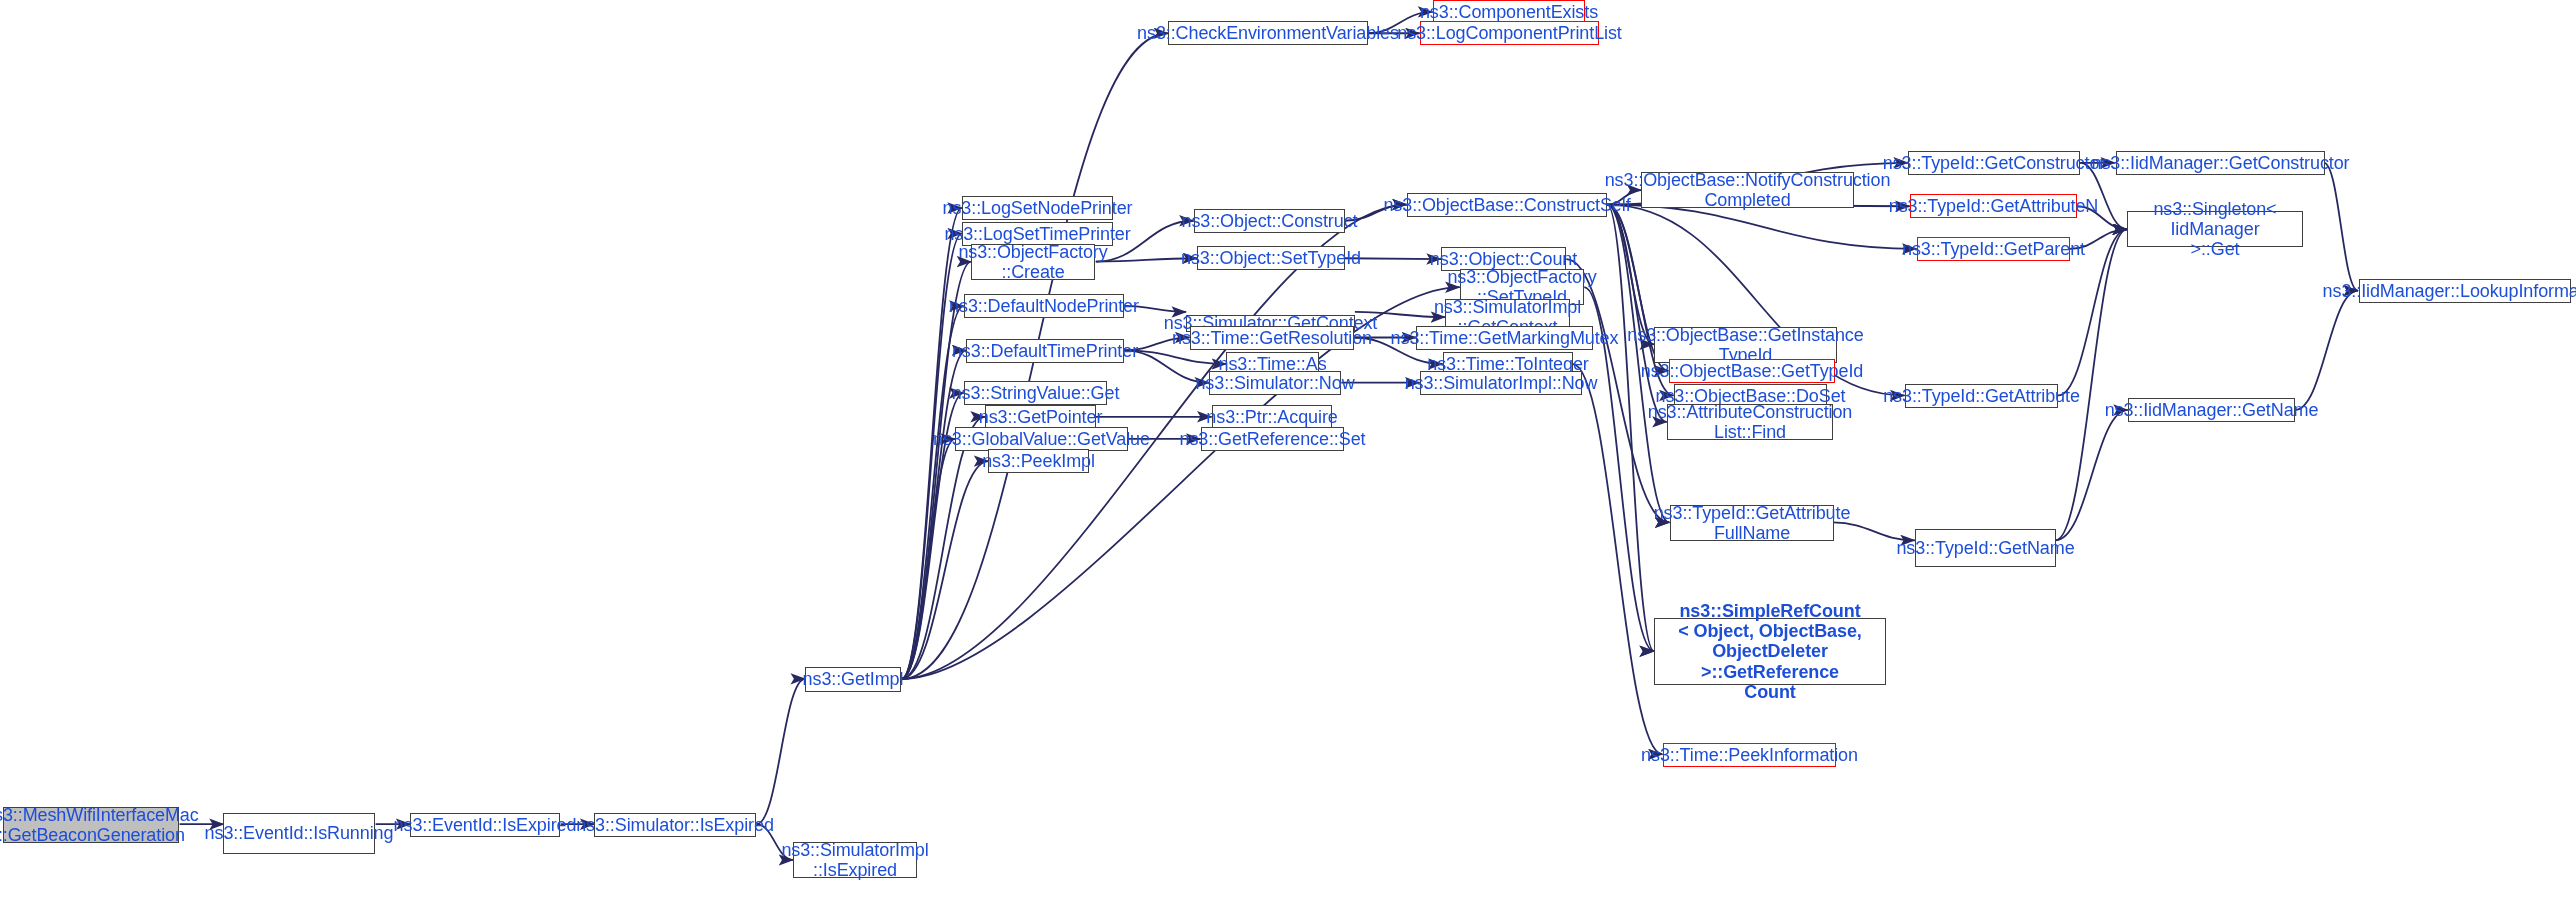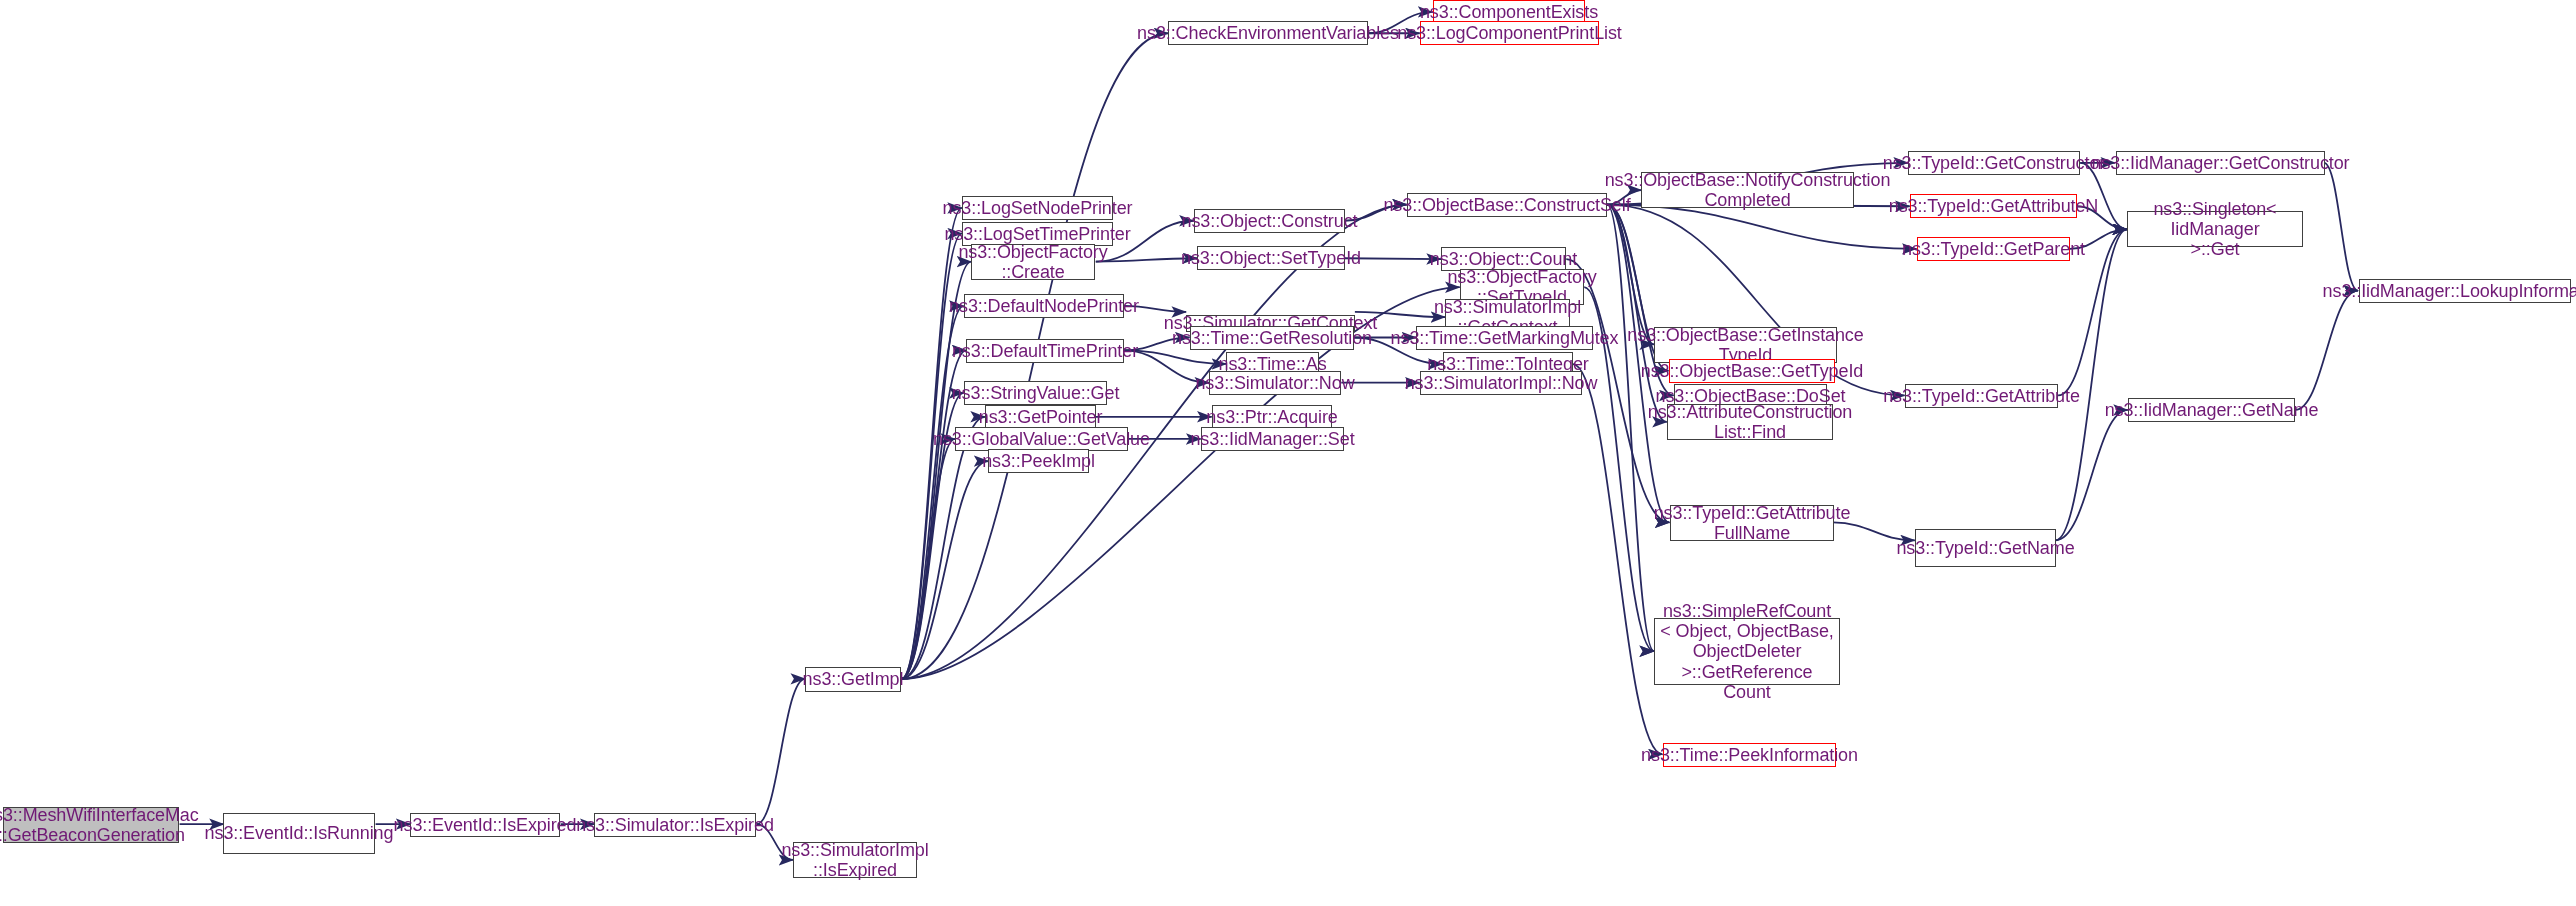--- a/index.html
+++ b/index.html
@@ -24,21 +24,21 @@
   }
   .node {
     position: absolute;
     box-sizing: border-box;
     display: flex;
     align-items: center;
     justify-content: center;
     text-align: center;
     background: #ffffff;
     border: 1.4px solid #404040;
-    color: #701a75;
+    color: #1d4ed8;
     font-size: 18px;
     line-height: 1.12;
     letter-spacing: -0.1px;
     padding: 1.7px 5.1px;
     white-space: pre-line;
     z-index: 5;
   }
   .node.red {
     border-color: #ff0000;
     border-width: 1.7px;
@@ -148,33 +148,33 @@
       <div class="node" style="left: 1190px; top: 326px; width: 164px; height: 24px;">ns3::Time::GetResolution</div>
       <div class="node" style="left: 1416px; top: 326px; width: 177px; height: 24px;">ns3::Time::GetMarkingMutex</div>
       <div class="node" style="left: 1226px; top: 352px; width: 93px; height: 24px;">ns3::Time::As</div>
       <div class="node" style="left: 1443px; top: 352px; width: 130px; height: 24px;">ns3::Time::ToInteger</div>
       <div class="node" style="left: 1209px; top: 371px; width: 132px; height: 24px;">ns3::Simulator::Now</div>
       <div class="node" style="left: 1420px; top: 371px; width: 162px; height: 24px;">ns3::SimulatorImpl::Now</div>
       <div class="node" style="left: 964px; top: 381px; width: 143px; height: 24px;">ns3::StringValue::Get</div>
       <div class="node" style="left: 985px; top: 405px; width: 111px; height: 24px;">ns3::GetPointer</div>
       <div class="node" style="left: 1212px; top: 405px; width: 120px; height: 24px;">ns3::Ptr::Acquire</div>
       <div class="node" style="left: 955px; top: 427px; width: 173px; height: 24px;">ns3::GlobalValue::GetValue</div>
-      <div class="node" style="left: 1201px; top: 427px; width: 143px; height: 24px;">ns3::IidManager::Set</div>
+      <div class="node" style="left: 1201px; top: 427px; width: 143px; height: 24px;">ns3::GetReference::Set</div>
       <div class="node" style="left: 988px; top: 449px; width: 101px; height: 24px;">ns3::PeekImpl</div>
       <div class="node" style="left: 1641px; top: 172px; width: 213px; height: 36px;">ns3::ObjectBase::NotifyConstruction
 Completed</div>
       <div class="node" style="left: 1654px; top: 327px; width: 183px; height: 36px;">ns3::ObjectBase::GetInstance
 TypeId</div>
       <div class="node red" style="left: 1669px; top: 359px; width: 166px; height: 24px;">ns3::ObjectBase::GetTypeId</div>
       <div class="node" style="left: 1674px; top: 384px; width: 153px; height: 24px;">ns3::ObjectBase::DoSet</div>
       <div class="node" style="left: 1667px; top: 404px; width: 166px; height: 36px;">ns3::AttributeConstruction
 List::Find</div>
       <div class="node" style="left: 1670px; top: 505px; width: 164px; height: 36px;">ns3::TypeId::GetAttribute
 FullName</div>
-      <div class="node" style="left: 1654px; top: 618px; width: 186px; height: 67px;">ns3::SimpleRefCount
+      <div class="node" style="left: 1654px; top: 618px; width: 232px; height: 67px; font-weight: bold;">ns3::SimpleRefCount
 &lt; Object, ObjectBase,
  ObjectDeleter &gt;::GetReference
 Count</div>
       <div class="node red" style="left: 1663px; top: 743px; width: 173px; height: 24px;">ns3::Time::PeekInformation</div>
       <div class="node" style="left: 1908px; top: 151px; width: 172px; height: 24px;">ns3::TypeId::GetConstructor</div>
       <div class="node red" style="left: 1910px; top: 194px; width: 167px; height: 24px;">ns3::TypeId::GetAttributeN</div>
       <div class="node red" style="left: 1917px; top: 237px; width: 153px; height: 24px;">ns3::TypeId::GetParent</div>
       <div class="node" style="left: 1905px; top: 384px; width: 153px; height: 24px;">ns3::TypeId::GetAttribute</div>
       <div class="node" style="left: 1915px; top: 529px; width: 141px; height: 38px;">ns3::TypeId::GetName</div>
       <div class="node" style="left: 2116px; top: 151px; width: 209px; height: 24px;">ns3::IidManager::GetConstructor</div>

